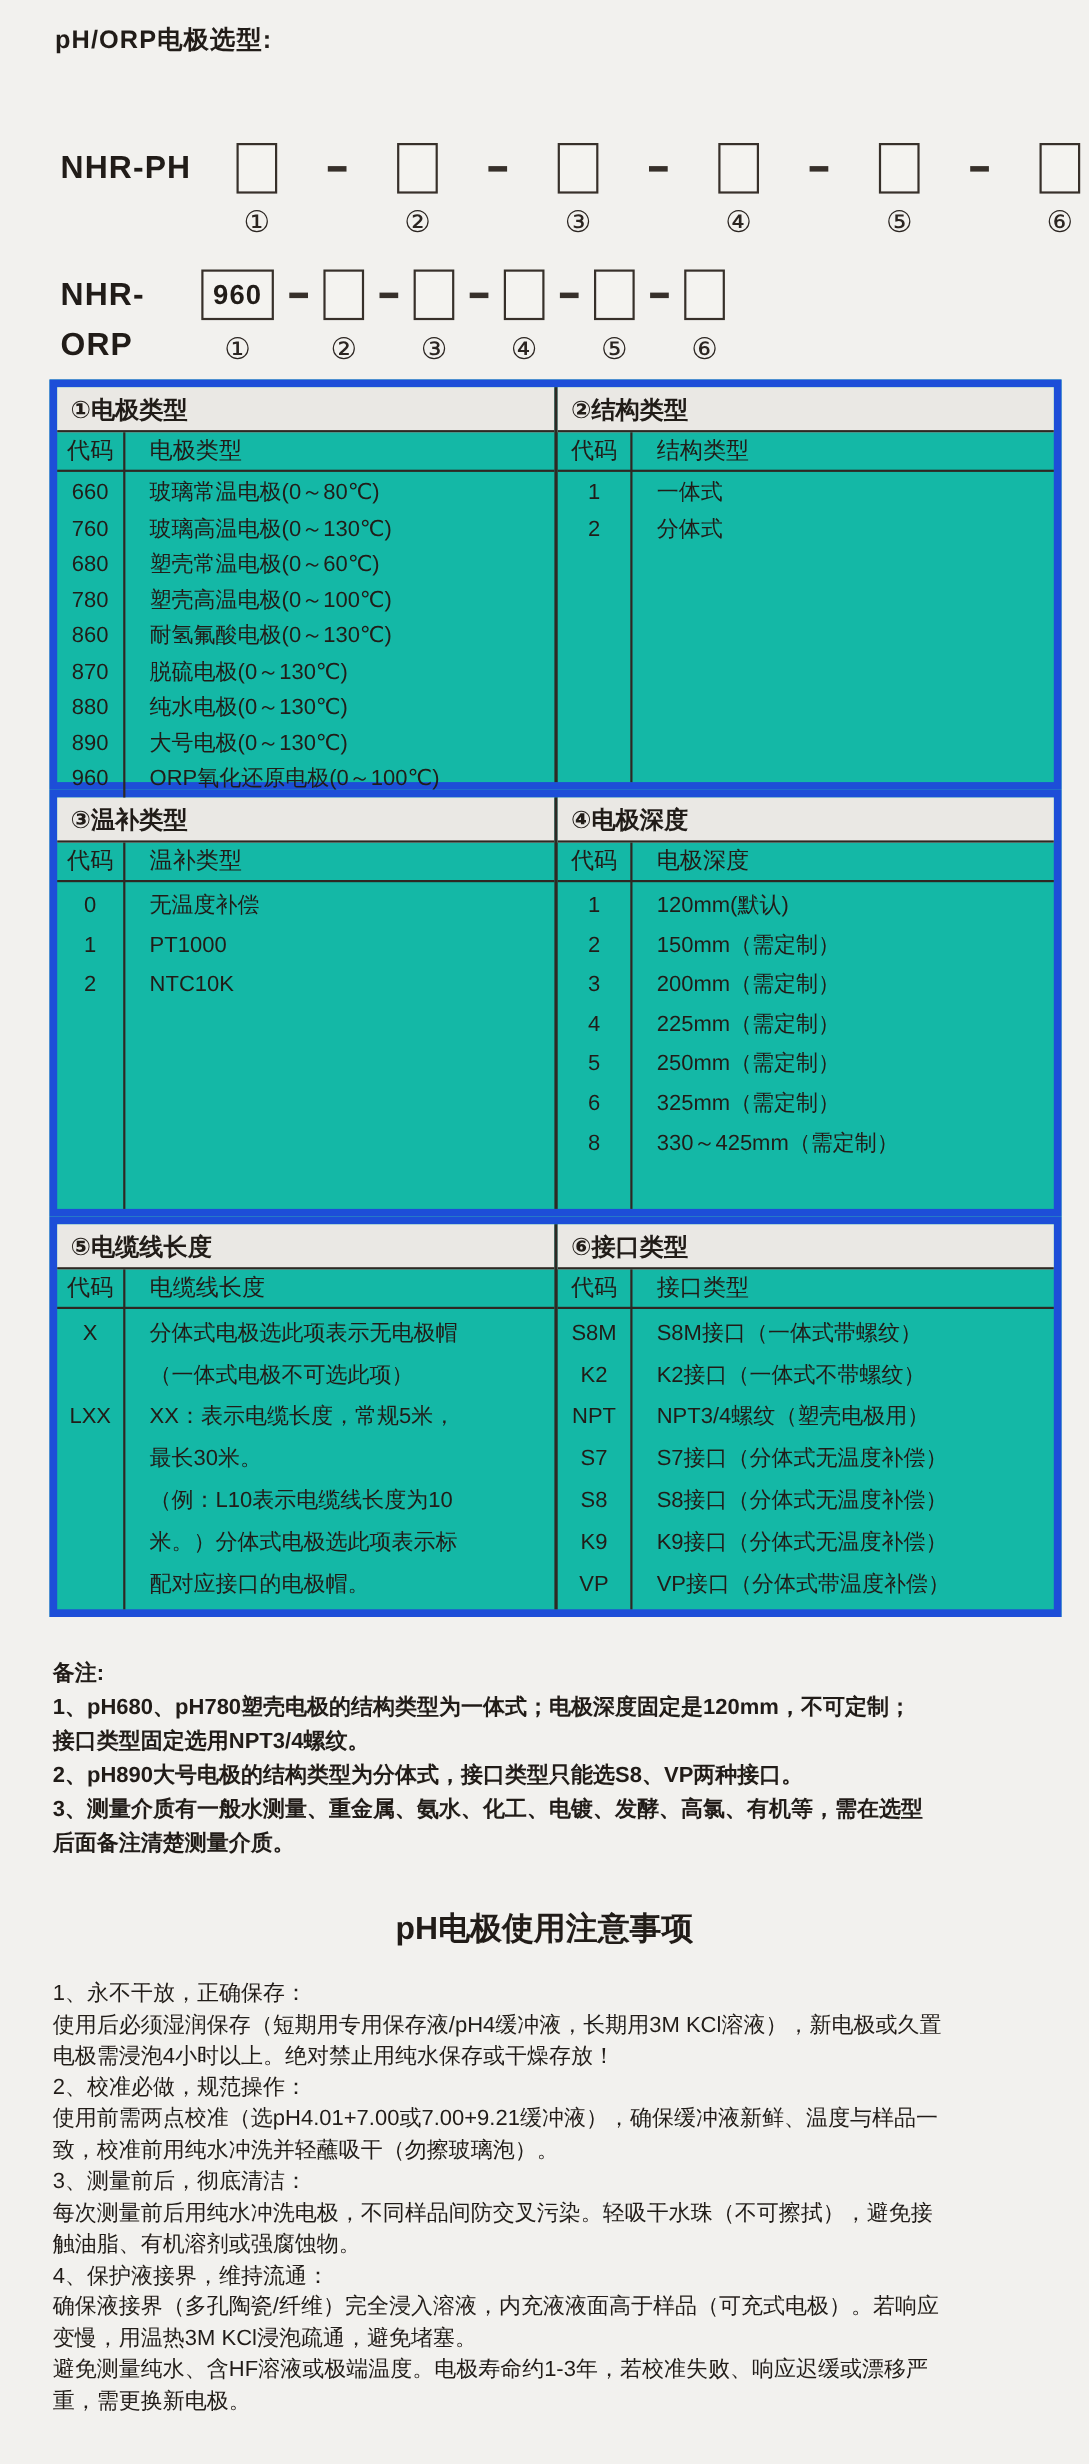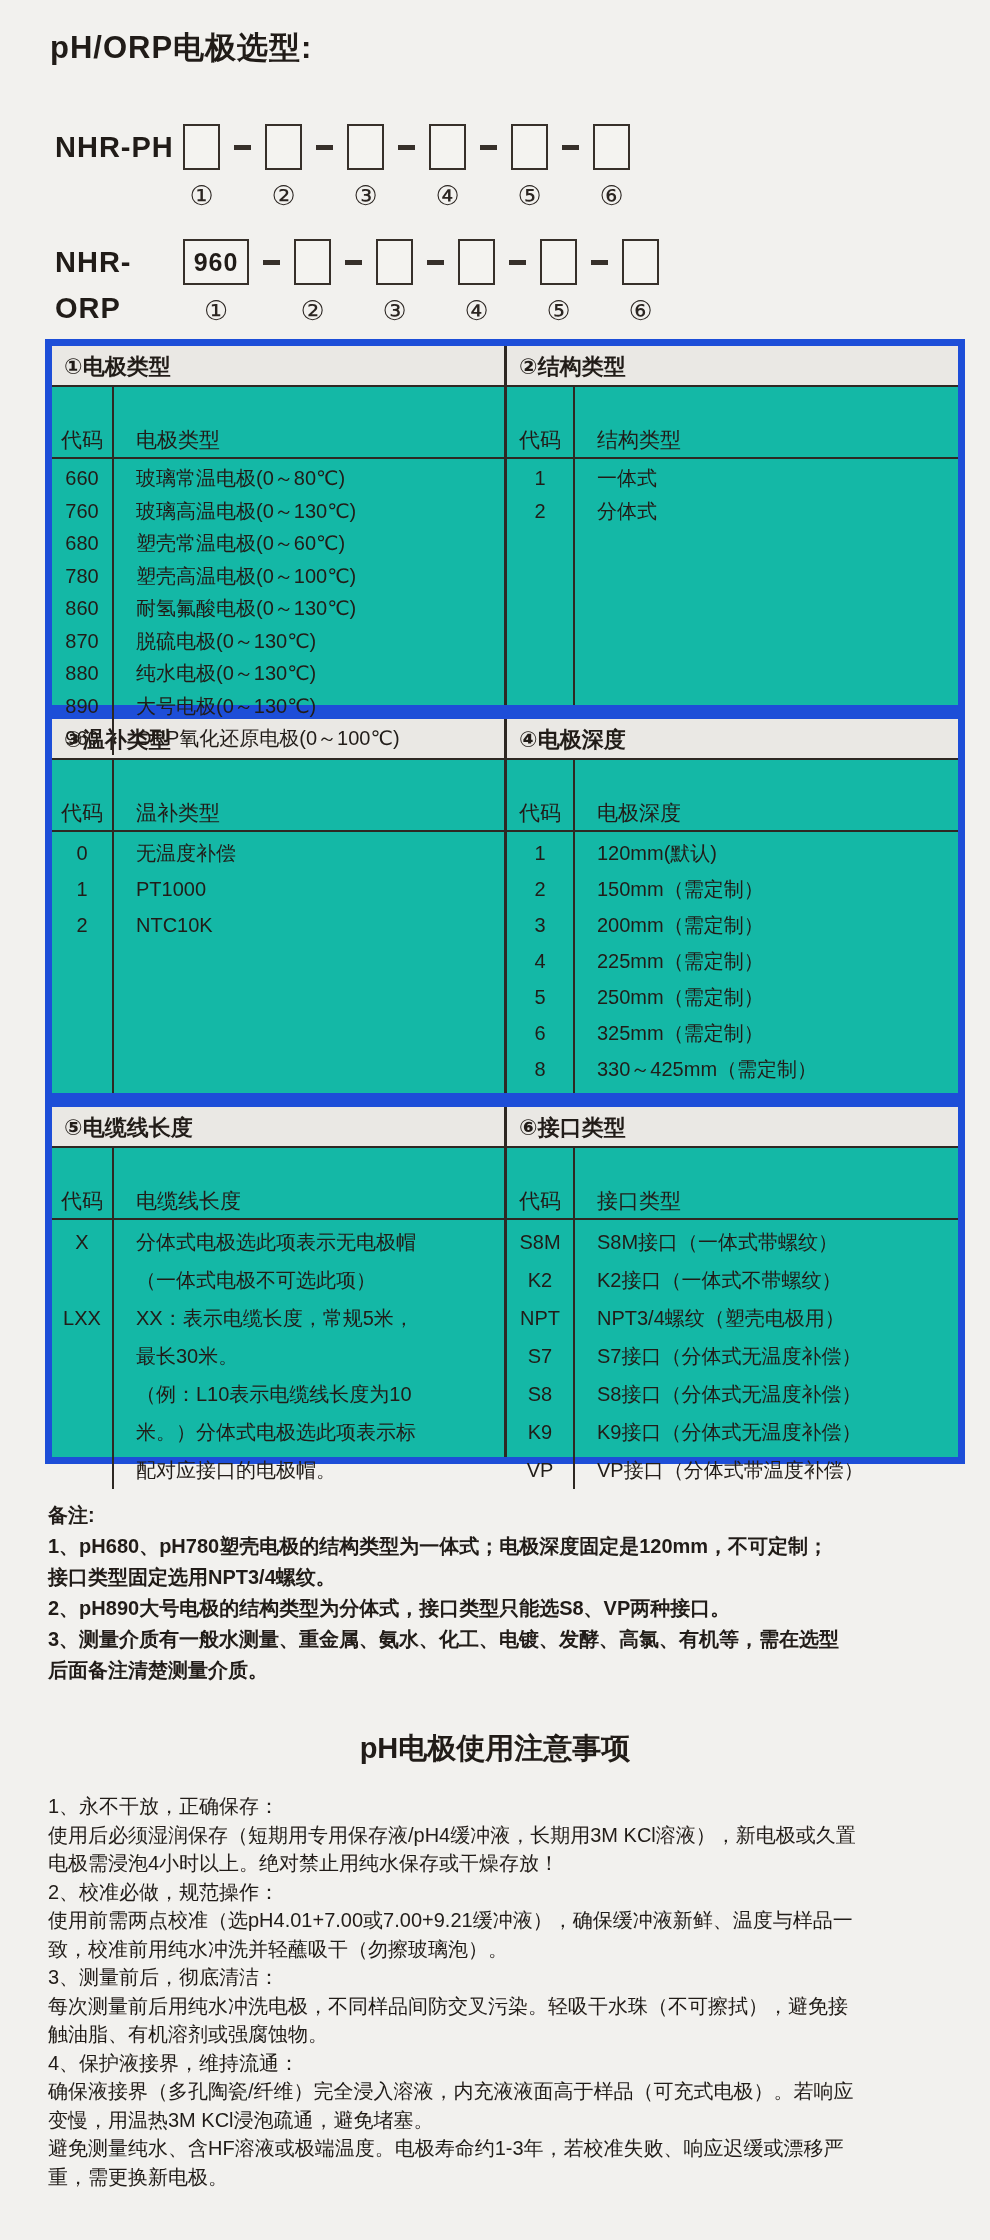--- a/index.html
+++ b/index.html
@@ -3,25 +3,25 @@
 <meta charset="utf-8">
 <style>
   * { margin:0; padding:0; box-sizing:border-box; }
   body { margin:0; background:#e9e8e6; }
   .page {
     position:relative; width:990px; height:2240px; margin:0 auto;
     background:#f2f1ee; color:#211c18; overflow:hidden;
     font-family:"Liberation Sans","DejaVu Sans",sans-serif;
   }
   
-  .page-title { margin:28px 0 0 50px; font-size:31px; font-weight:bold; line-height:40px; letter-spacing:1px; }
+  .page-title { margin:16px 0 0 50px; font-size:23px; font-weight:bold; line-height:40px; letter-spacing:1px; }
 
   
   .model-line { display:flex; align-items:flex-start; margin-left:55px; }
-  .model-line.first { margin-top:56px; }
+  .model-line.first { margin-top:74px;gap:32px; }
   .model-line.second { margin-top:28px; }
   .model-label { width:128px; font-size:29px; font-weight:bold; line-height:46px; letter-spacing:1px; }
   .slot { display:flex; flex-direction:column; align-items:center; }
   .code-box {
     min-width:37px; height:46px; padding:0 3px; border:2px solid #37302a;
     background:#f4f3f0; display:flex; align-items:center; justify-content:center;
     font-size:25px; font-weight:bold; letter-spacing:1px;
   }
   .code-box.wide { min-width:66px; }
   .pos-circle { margin-top:11px; font-size:27px; line-height:30px; color:#2b2521; }
@@ -38,21 +38,21 @@
   .half.r { flex:1; border-left:3px solid #2e2823; }
   .sec-title {
     height:41px; line-height:41px; background:#eae8e4;
     border-bottom:2px solid #2e2823; font-size:22px; font-weight:bold; padding-left:12px;
   }
   .grid { flex:1; position:relative; display:flex; flex-direction:column; }
   .vline { position:absolute; top:0; bottom:0; width:2px; background:#2e2823; }
   .half.l .vline { left:60px; }
   .half.r .vline { left:66px; }
   .row { display:flex; }
-  .sub-row { height:36px; line-height:34px; border-bottom:2px solid #2e2823; font-size:21px;margin-top:36px; }
+  .sub-row { height:36px; line-height:34px; border-bottom:2px solid #2e2823; font-size:21px; }
   .code-cell { width:60px; text-align:center; flex:none; }
   .half.r .code-cell { width:66px; }
   .value-cell { flex:1; padding-left:24px; white-space:nowrap; overflow:hidden; }
   .body { padding-top:3px; }
   .sec-a .body .row { height:32.5px; line-height:32.5px; font-size:20px; }
   .sec-b .body .row { height:36px;  line-height:36px;  font-size:20px; }
   .sec-c .body .row { height:38px;  line-height:38px;  font-size:20px; }
 
   
   .notes { margin:36px 42px 0 48px; font-weight:bold; font-size:20px; }

